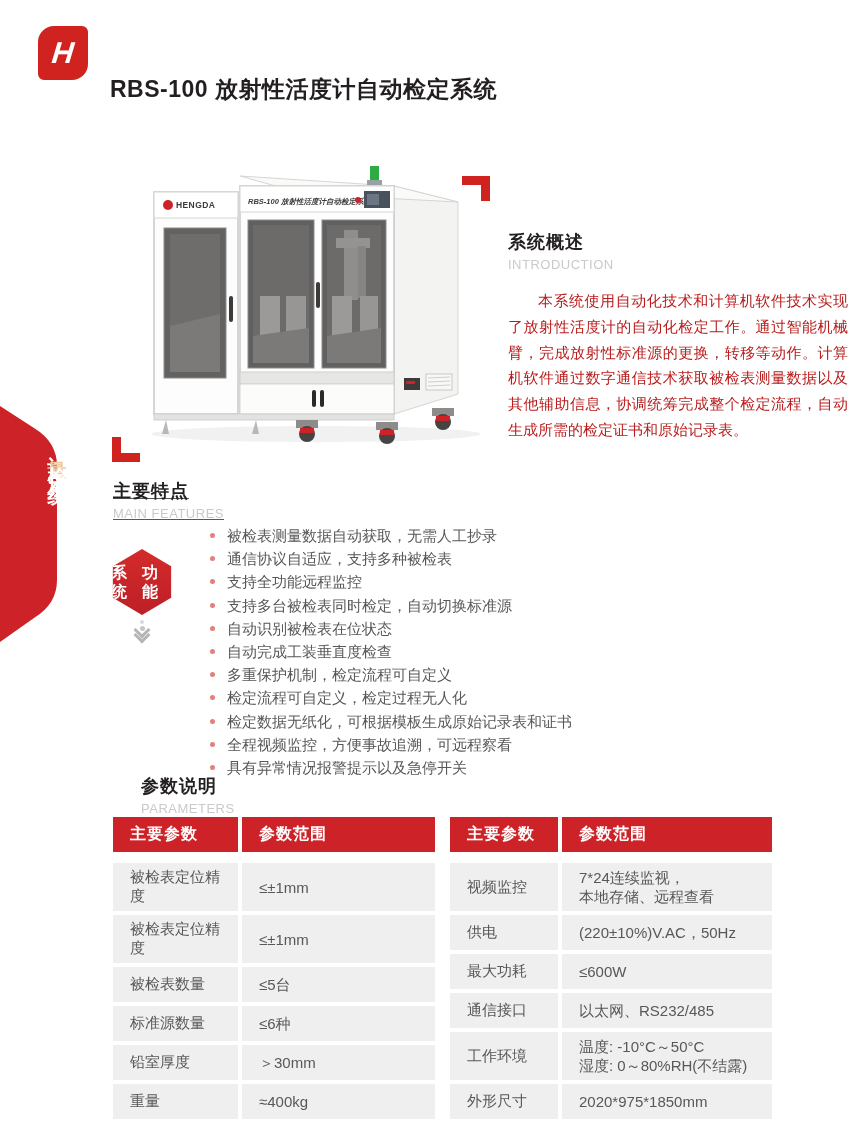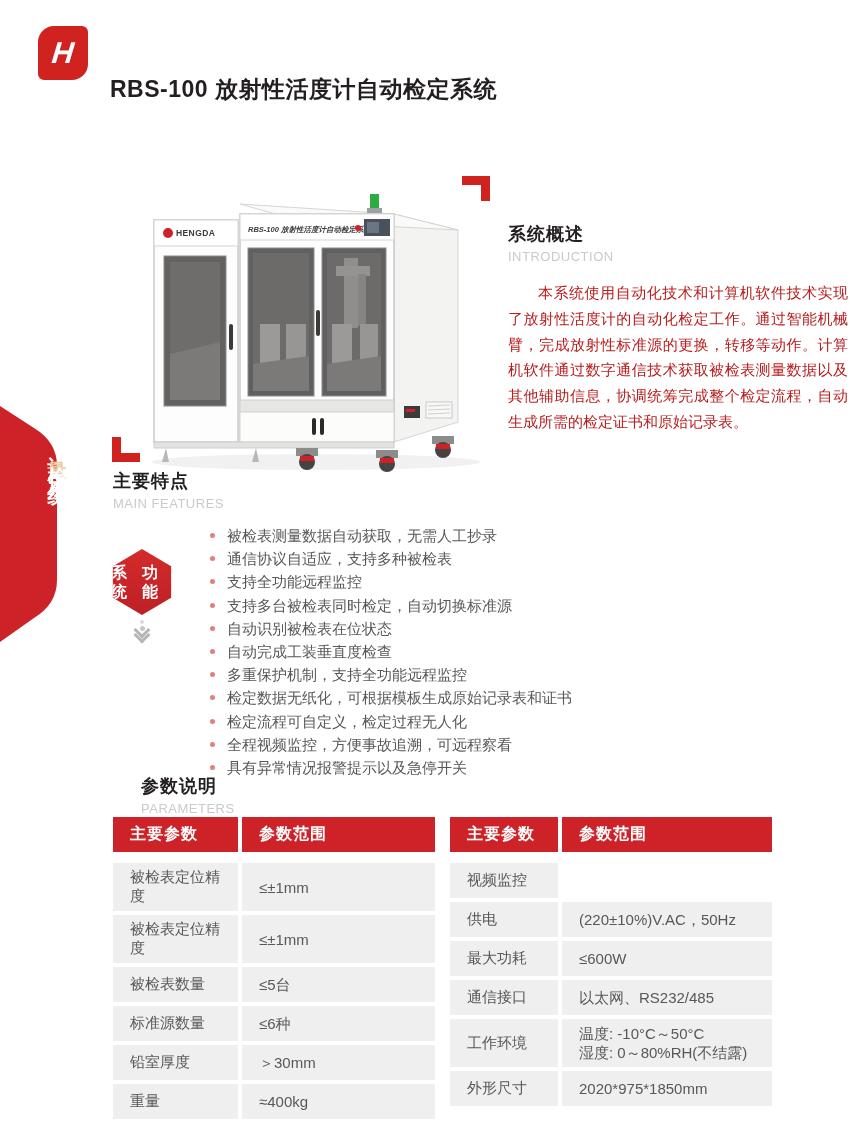--- a/index.html
+++ b/index.html
@@ -31,42 +31,42 @@
   .side-tab svg { position:absolute; left:0; top:0; }
   .side-tab .tab-text {
     position:absolute; left:0; top:38px; width:56px; text-align:center;
     writing-mode:vertical-rl; text-orientation:upright;
     font-size:19px; letter-spacing:6px; color:#ffffff; font-weight:bold;
     left:14px;
   }
   .side-tab .hi { color:#eecaa2; }
 
   
-  .machine-wrap { position:absolute; left:136px; top:174px; width:352px; height:302px; }
+  .machine-wrap { position:absolute; left:136px; top:146px; width:352px; height:302px; }
 
   .bracket-tr {
     position:absolute; left:462px; top:176px; width:28px; height:25px;
     border-top:9px solid #d0231f; border-right:9px solid #d0231f;
   }
   .bracket-bl {
     position:absolute; left:112px; top:437px; width:28px; height:25px;
     border-left:9px solid #d0231f; border-bottom:9px solid #d0231f;
   }
 
   
-  .overview { position:absolute; left:508px; top:222px; width:340px; }
+  .overview { position:absolute; left:508px; top:230px; width:340px; }
   .sec-heading { font-size:18px; font-weight:bold; color:#231f20; letter-spacing:1px; }
   .sec-sub { font-size:13px; color:#c9cac9; letter-spacing:0.5px; margin-top:3px; }
   .overview-text {
     margin-top:16px; font-size:15px; line-height:25.8px; color:#b91c1c;
     text-align:justify; text-indent:2em;
   }
 
   
-  .features-head { position:absolute; left:113px; top:469px; }
+  .features-head { position:absolute; left:113px; top:479px;text-decoration:underline; }
   .badge-hex {
     position:absolute; left:111px; top:549px; width:62px; height:66px;
     background:linear-gradient(180deg,#d42b2b,#bc2026);
     clip-path:polygon(50% 0, 97% 26%, 97% 74%, 50% 100%, 3% 74%, 3% 26%);
     display:flex; flex-direction:row; align-items:center; justify-content:center;
     color:#fff; font-size:16px; font-weight:bold; line-height:19px; letter-spacing:1px;
   }
   .scroll-cue { position:absolute; left:131px; top:620px; width:22px; height:30px; }
   .scroll-cue .dot1, .scroll-cue .dot2 {
     border-radius:50%; background:#d9d9d9; margin:0 auto;
@@ -239,25 +239,25 @@
     <li>通信协议自适应，支持多种被检表</li>
 
     <li>支持全功能远程监控</li>
 
     <li>支持多台被检表同时检定，自动切换标准源</li>
 
     <li>自动识别被检表在位状态</li>
 
     <li>自动完成工装垂直度检查</li>
 
-    <li>多重保护机制，支持全功能远程监控</li>
+    <li>多重保护机制，检定流程可自定义</li>
+
+    <li>检定流程可自定义，检定过程无人化</li>
 
     <li>检定数据无纸化，可根据模板生成原始记录表和证书</li>
-
-    <li>检定流程可自定义，检定过程无人化</li>
 
     <li>全程视频监控，方便事故追溯，可远程察看</li>
 
     <li>具有异常情况报警提示以及急停开关</li>
   </ul>
 
 <div class="params-head">
   <h2 class="sec-heading">参数说明</h2>
   <div class="sec-sub">PARAMETERS</div>
 </div>
@@ -303,20 +303,22 @@
 
 <div class="param-table t-right">
   <div class="pt-row pt-head">
     <div class="pt-cell c1">主要参数</div>
     <div class="pt-cell c2">参数范围</div>
   </div>
   <div class="rows" style="display:flex;flex-direction:column;gap:4px;">
 
       <div class="pt-row">
         <div class="pt-cell c1">视频监控</div>
+        <div class="pt-cell c2 val">7*24连续监视，
+本地存储、远程查看</div>
       </div>
 
       <div class="pt-row">
         <div class="pt-cell c1">供电</div>
         <div class="pt-cell c2 val">(220±10%)V.AC，50Hz</div>
       </div>
 
       <div class="pt-row">
         <div class="pt-cell c1">最大功耗</div>
         <div class="pt-cell c2 val">≤600W</div>

